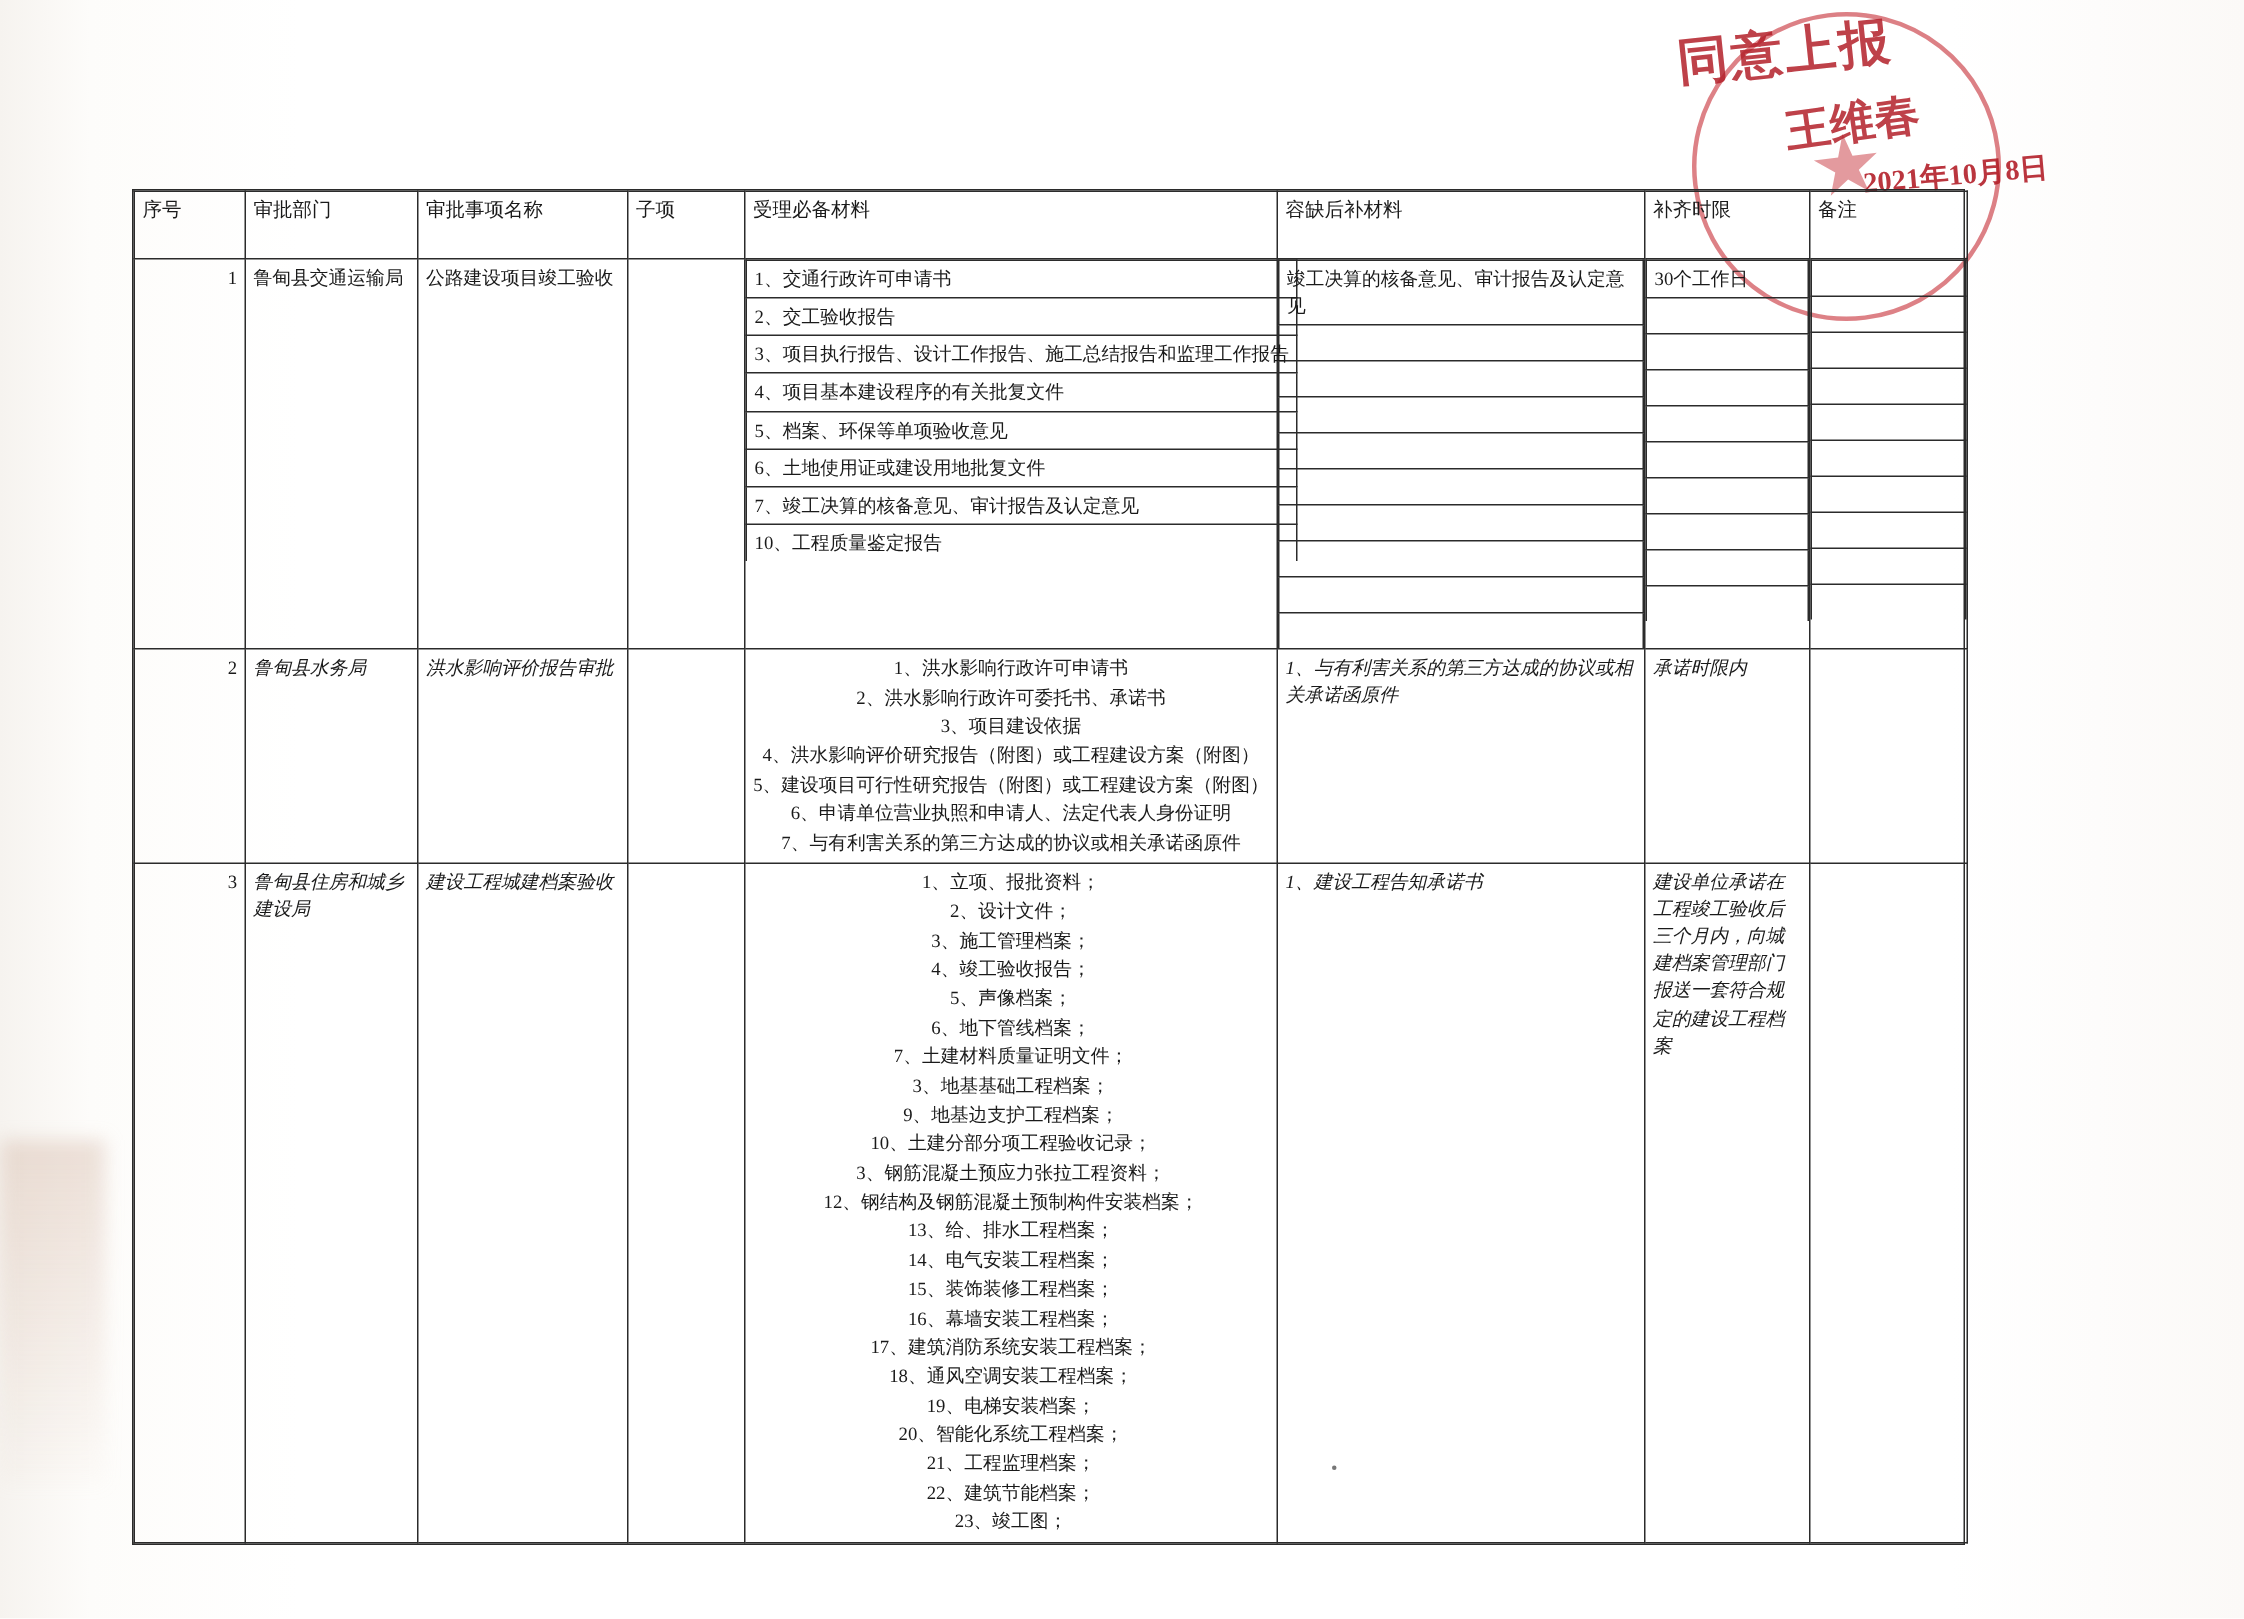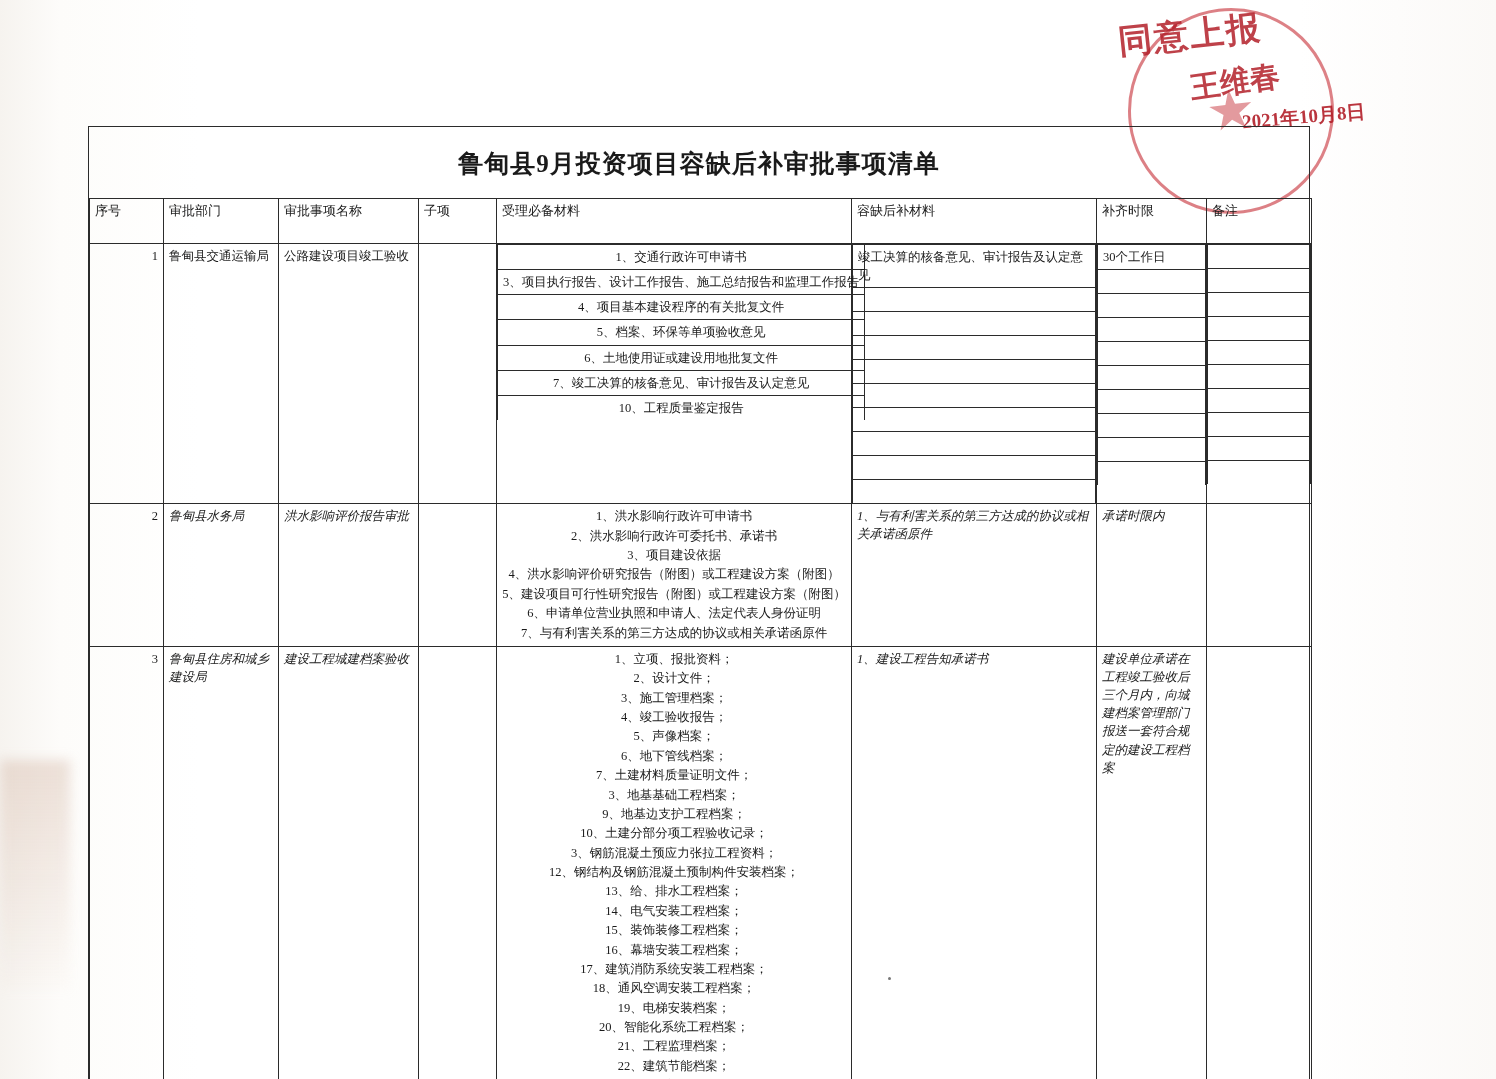--- a/index.html
+++ b/index.html
@@ -77,21 +77,20 @@
   .seq-cell {
     text-align: right;
     padding-right: 7px;
     vertical-align: top;
   }
   .seq-mid { vertical-align: middle; }
   .mid { vertical-align: middle; font-style: italic; }
 
   .mat-line {
     white-space: nowrap;
-    text-align: center;
   }
   .sub-table {
     width: 100%;
     border-collapse: collapse;
   }
   .sub-table td {
     border: none;
     border-bottom: 1px solid #2b2b2b;
     padding: 2px 5px;
     height: 17px;
@@ -188,21 +187,20 @@
 
   <div class="smudge"></div>
 
   <div class="stamp"></div>
   <div class="hand hand-note1">同意上报</div>
   <div class="hand hand-note2">王维春</div>
   <div class="hand hand-date">2021年10月8日</div>
 
   <div class="doc">
 
-    <div class="title">鲁甸县9月投资项目容缺后补审批事项清单</div>
 
     <table class="main">
       <colgroup>
         <col class="c-seq">
           <col class="c-dept">
           <col class="c-item">
           <col class="c-sub">
         <col class="c-mat">
           <col class="c-supp">
           <col class="c-time">
@@ -225,20 +223,23 @@
         <tr>
           <td class="seq-cell">1</td>
           <td>鲁甸县交通运输局</td>
           <td>公路建设项目竣工验收</td>
           <td></td>
           <td class="nested-cell">
             <table class="sub-table">
               <tbody>
                   <tr>
                     <td class="mat-line">1、交通行政许可申请书</td>
+                  </tr>
+              <tr>
+                    <td class="mat-line">2、交工验收报告</td>
                   </tr>
               <tr>
                     <td class="mat-line">3、项目执行报告、设计工作报告、施工总结报告和监理工作报告</td>
                   </tr>
               <tr>
                     <td class="mat-line">4、项目基本建设程序的有关批复文件</td>
                   </tr>
               <tr>
                     <td class="mat-line">5、档案、环保等单项验收意见</td>
                   </tr>

